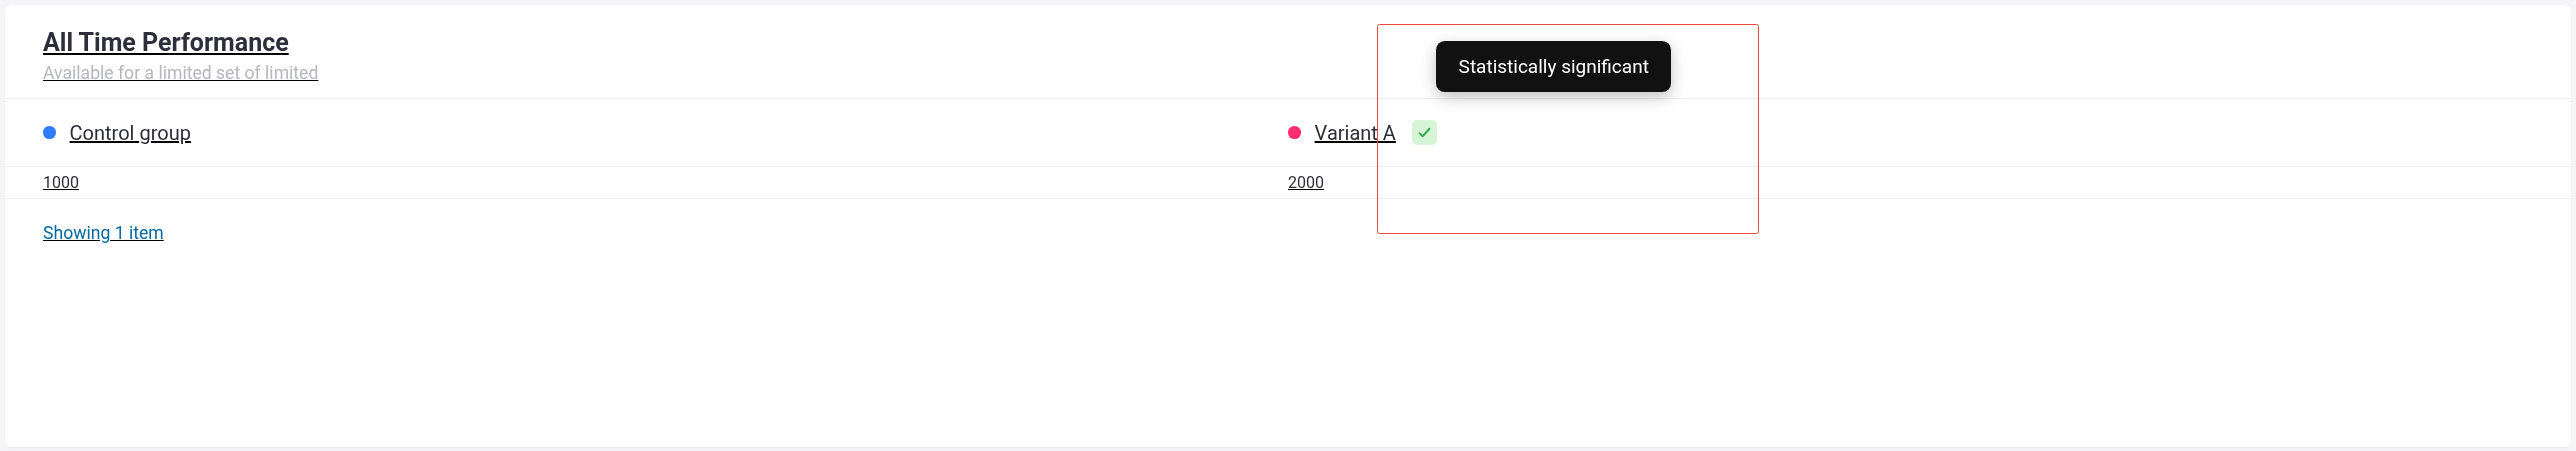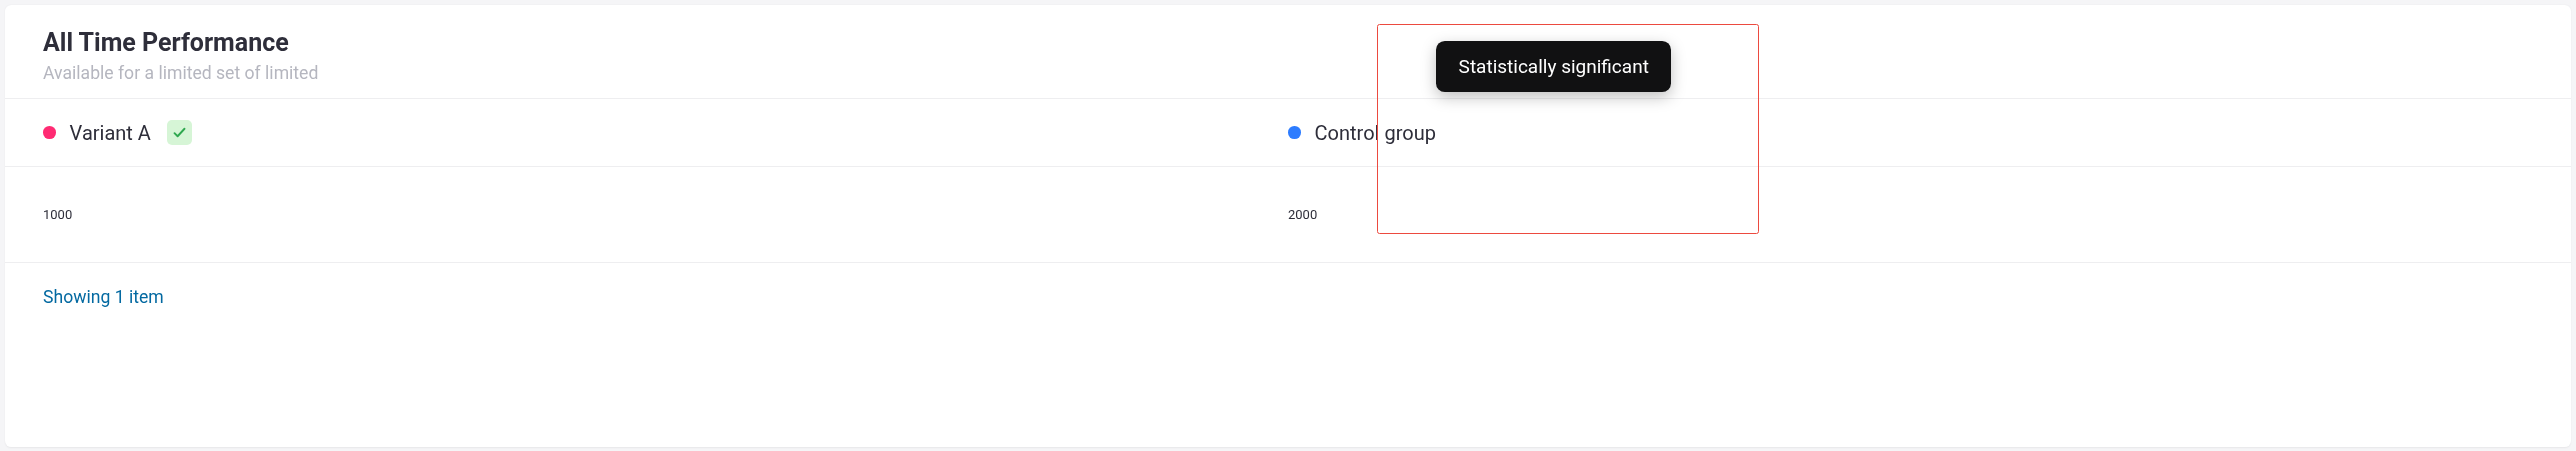--- a/index.html
+++ b/index.html
@@ -14,20 +14,21 @@
       height: 452px;
       padding: 5px;
     }
     .card {
       background: #ffffff;
       border-radius: 6.3px;
       box-shadow: 0 0.6px 1.9px rgba(0,0,0,0.06);
       height: 100%;
       position: relative;
       overflow: visible;
+      text-decoration: underline;
     }
     .header {
       padding: 22.6px 38px 15px 38px;
       border-bottom: 0.6px solid #eeeef0;
     }
     .title {
       font-size: 25px;
       font-weight: 700;
       color: #2e2e3a;
       margin-bottom: 6.3px;
@@ -43,22 +44,22 @@
       padding: 0 38px;
     }
     .cell {
       width: 50%;
       padding: 21.3px 0;
       display: flex;
       align-items: center;
       gap: 14px;
     }
     .cell-value {
-      padding: 40px 0;
-      font-size: 13px;
+      padding: 6px 0;
+      font-size: 16px;
       color: #2e2e3a;
       width: 50%;
     }
     .dot {
       width: 12.6px;
       height: 12.6px;
       border-radius: 50%;
       flex-shrink: 0;
     }
     .dot.blue { background: #2d7cff; }
@@ -107,31 +108,31 @@
 <body>
 
 <div class="card">
   <div class="header">
     <div class="title">All Time Performance</div>
     <div class="subtitle">Available for a limited set of limited</div>
   </div>
 
   <div class="row">
     <div class="cell">
+      <span class="dot blue"></span>
+      <span class="label-text">Control group</span>
+    </div>
+    <div class="cell">
       <span class="dot pink"></span>
       <span class="label-text">Variant A</span>
       <span class="check-badge">
         <svg viewBox="0 0 24 24" fill="none" stroke="#2fa84f" stroke-width="3" stroke-linecap="round" stroke-linejoin="round">
           <polyline points="4,13 9,18 20,6"></polyline>
         </svg>
       </span>
-    </div>
-    <div class="cell">
-      <span class="dot blue"></span>
-      <span class="label-text">Control group</span>
     </div>
   </div>
 
   <div class="row">
     <div class="cell-value">1000</div>
     <div class="cell-value">2000</div>
   </div>
 
   <div class="footer">Showing 1 item</div>
 

